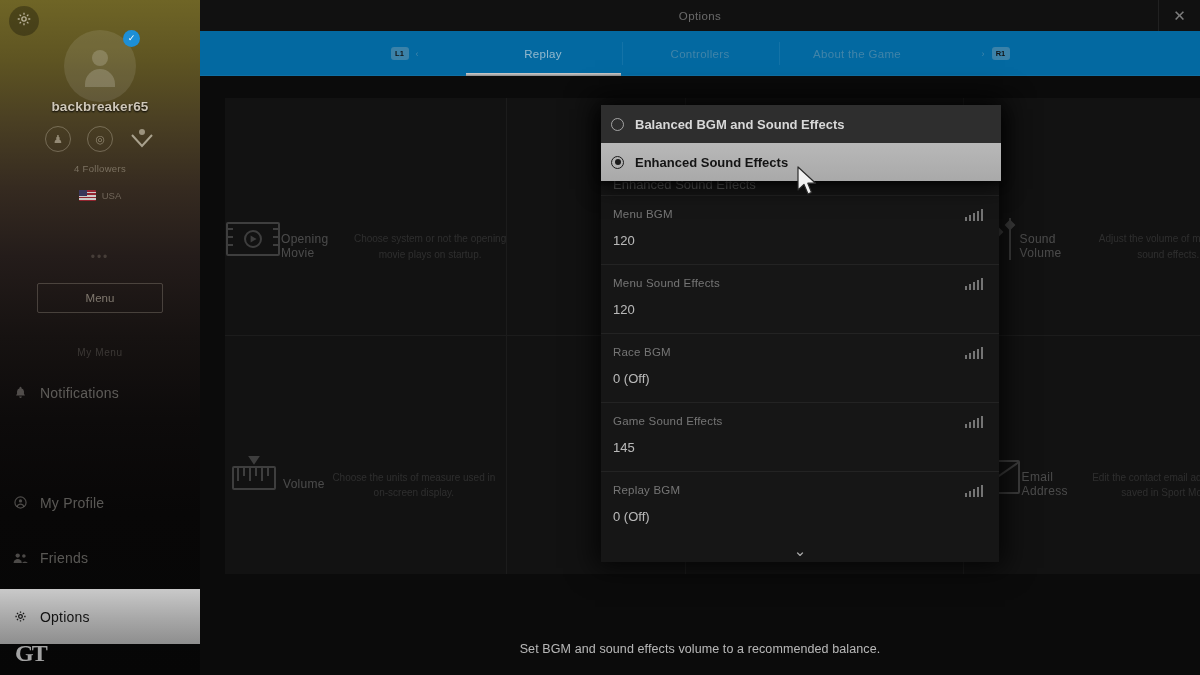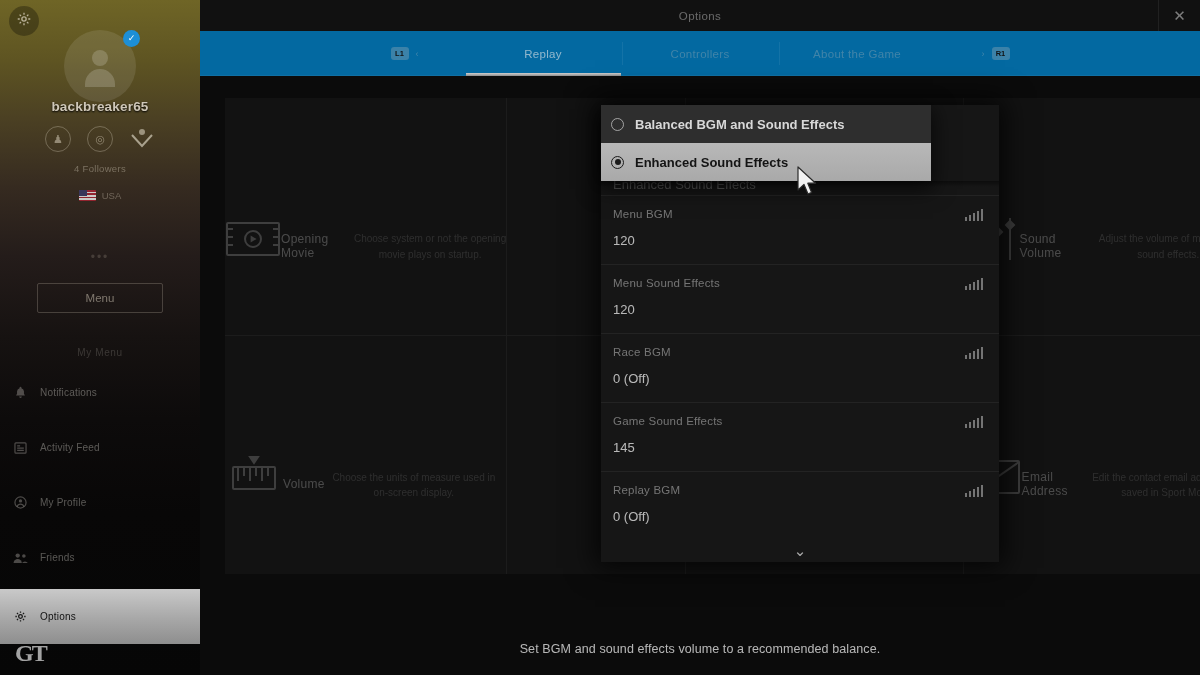--- a/index.html
+++ b/index.html
@@ -98,21 +98,21 @@
     color: rgba(170,165,158,.26); font-size: 10px; letter-spacing: .6px;
   }
   .nav-item {
     position: absolute; left: 0; width: 200px; height: 55px;
     display: flex; align-items: center; padding-left: 12px; gap: 12px;
   }
   .nav-item .ico {
     width: 16px; display: flex; align-items: center; justify-content: center;
     color: rgba(180,176,170,.40); font-size: 12px;
   }
-  .nav-item .lbl { color: rgba(186,182,176,.46); font-size: 10px; letter-spacing: .2px; }
+  .nav-item .lbl { color: rgba(186,182,176,.46); font-size: 14px; letter-spacing: .2px; }
   .nav-item.active {
     background: linear-gradient(180deg, #c9c9c9 0%, #a7a7a7 55%, #8e8e8e 100%);
   }
   .nav-item.active .ico { color: #1a1a1a; }
   .nav-item.active .lbl { color: #121212; font-weight: normal; }
   #gt-logo {
     position: absolute; left: 15px; bottom: 8px;
     color: rgba(225,225,225,.72); font-size: 24px; 
     font-weight: bold; font-family: "Liberation Serif", serif; letter-spacing: -2px;
   }
@@ -202,21 +202,21 @@
   .srow .s-meter i:nth-child(3) { height: 8px; }
   .srow .s-meter i:nth-child(4) { height: 10px; }
   .srow .s-meter i:nth-child(5) { height: 12px; }
   #modal-scroll-chev {
     position: absolute; left: 0; bottom: 4px; width: 398px; text-align: center;
     color: rgba(230,230,230,.72); font-size: 15px; line-height: 1;
   }
 
   
   #dropdown {
-    position: absolute; left: 401px; top: 105px; width: 330px;
+    position: absolute; left: 401px; top: 105px; width: 400px;
     background: #2e2e2e; box-shadow: 0 6px 20px 2px rgba(0,0,0,.7);
   }
   .dd-opt {
     position: relative; height: 38px; display: flex; align-items: center; gap: 11px; padding-left: 10px;
     color: #d8d8d8; font-size: 13px; font-weight: bold;
   }
   .dd-opt.selected { background: linear-gradient(180deg,#b8b8b8,#a9a9a9); color: #141414; }
   .radio {
     width: 13px; height: 13px; border-radius: 50%;
     border: 1.5px solid rgba(200,200,200,.75);
@@ -294,29 +294,20 @@
 
     <div class="nav-item" style="top:365px">
       <span class="ico">
         <svg width="11" height="13" viewBox="0 0 14 16" fill="currentColor">
           <path d="M7 0.8a1.2 1.2 0 011.2 1.2v.5a4.4 4.4 0 013.2 4.2v3l1.3 2.1H1.3L2.6 9.7v-3a4.4 4.4 0 013.2-4.2V2A1.2 1.2 0 017 .8zM5.3 13.2h3.4A1.7 1.7 0 015.3 13.2z"></path>
         </svg>
       </span>
       <span class="lbl">Notifications</span>
     </div>
 
-    <div class="nav-item" style="top:420px">
-      <span class="ico">
-        <svg width="13" height="12" viewBox="0 0 14 13" fill="none" stroke="currentColor" stroke-width="1.3">
-          <rect x="1" y="1" width="12" height="11" rx="1"></rect>
-          <path d="M3.4 4.2h3.2M3.4 6.6h7.2M3.4 9h7.2"></path>
-        </svg>
-      </span>
-      <span class="lbl">Activity Feed</span>
-    </div>
 
     <div class="nav-item" style="top:475px">
       <span class="ico">
         <svg width="13" height="13" viewBox="0 0 14 14" fill="none" stroke="currentColor" stroke-width="1.3">
           <circle cx="7" cy="7" r="6"></circle>
           <circle cx="7" cy="5.3" r="1.8" fill="currentColor" stroke="none"></circle>
           <path d="M3.4 11.4a3.8 3.8 0 017.2 0"></path>
         </svg>
       </span>
       <span class="lbl">My Profile</span>

